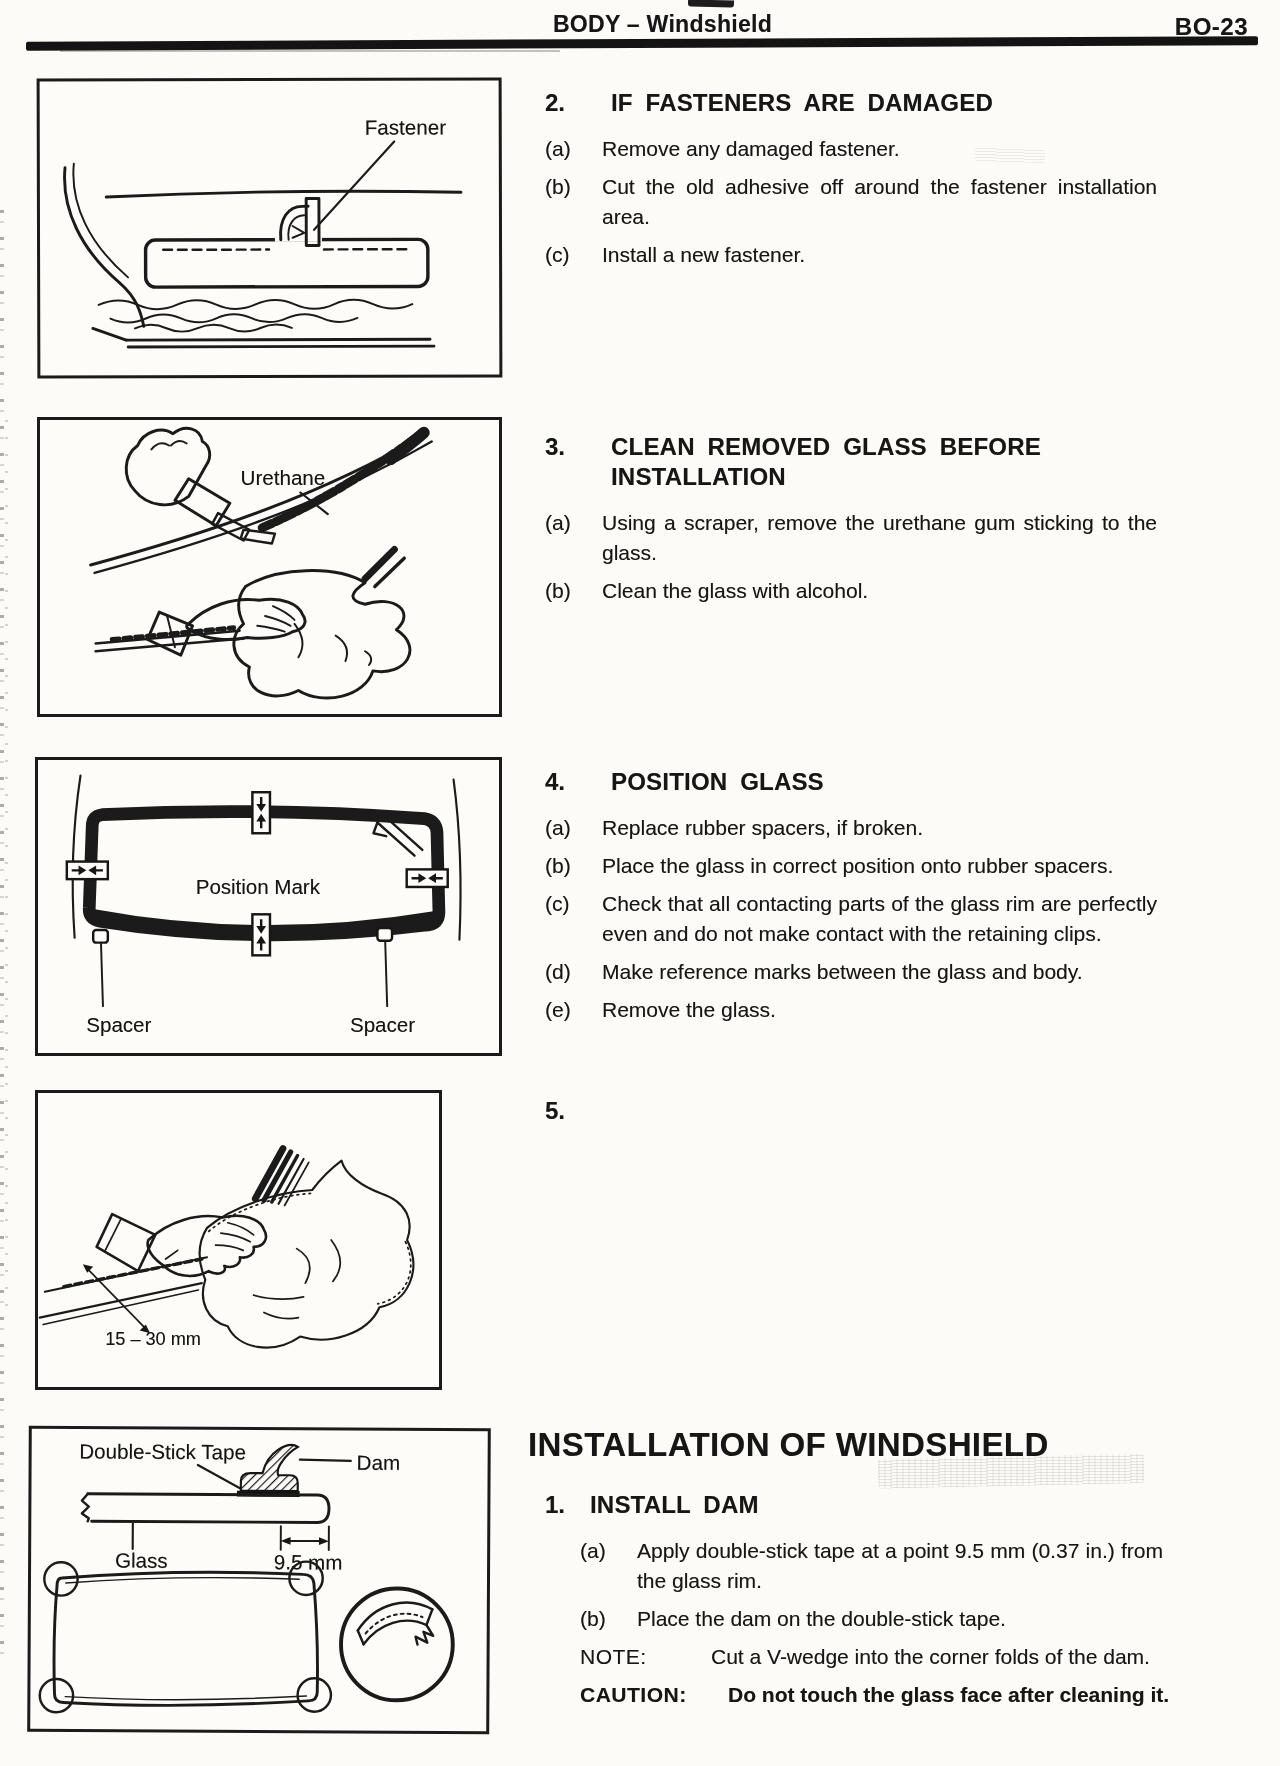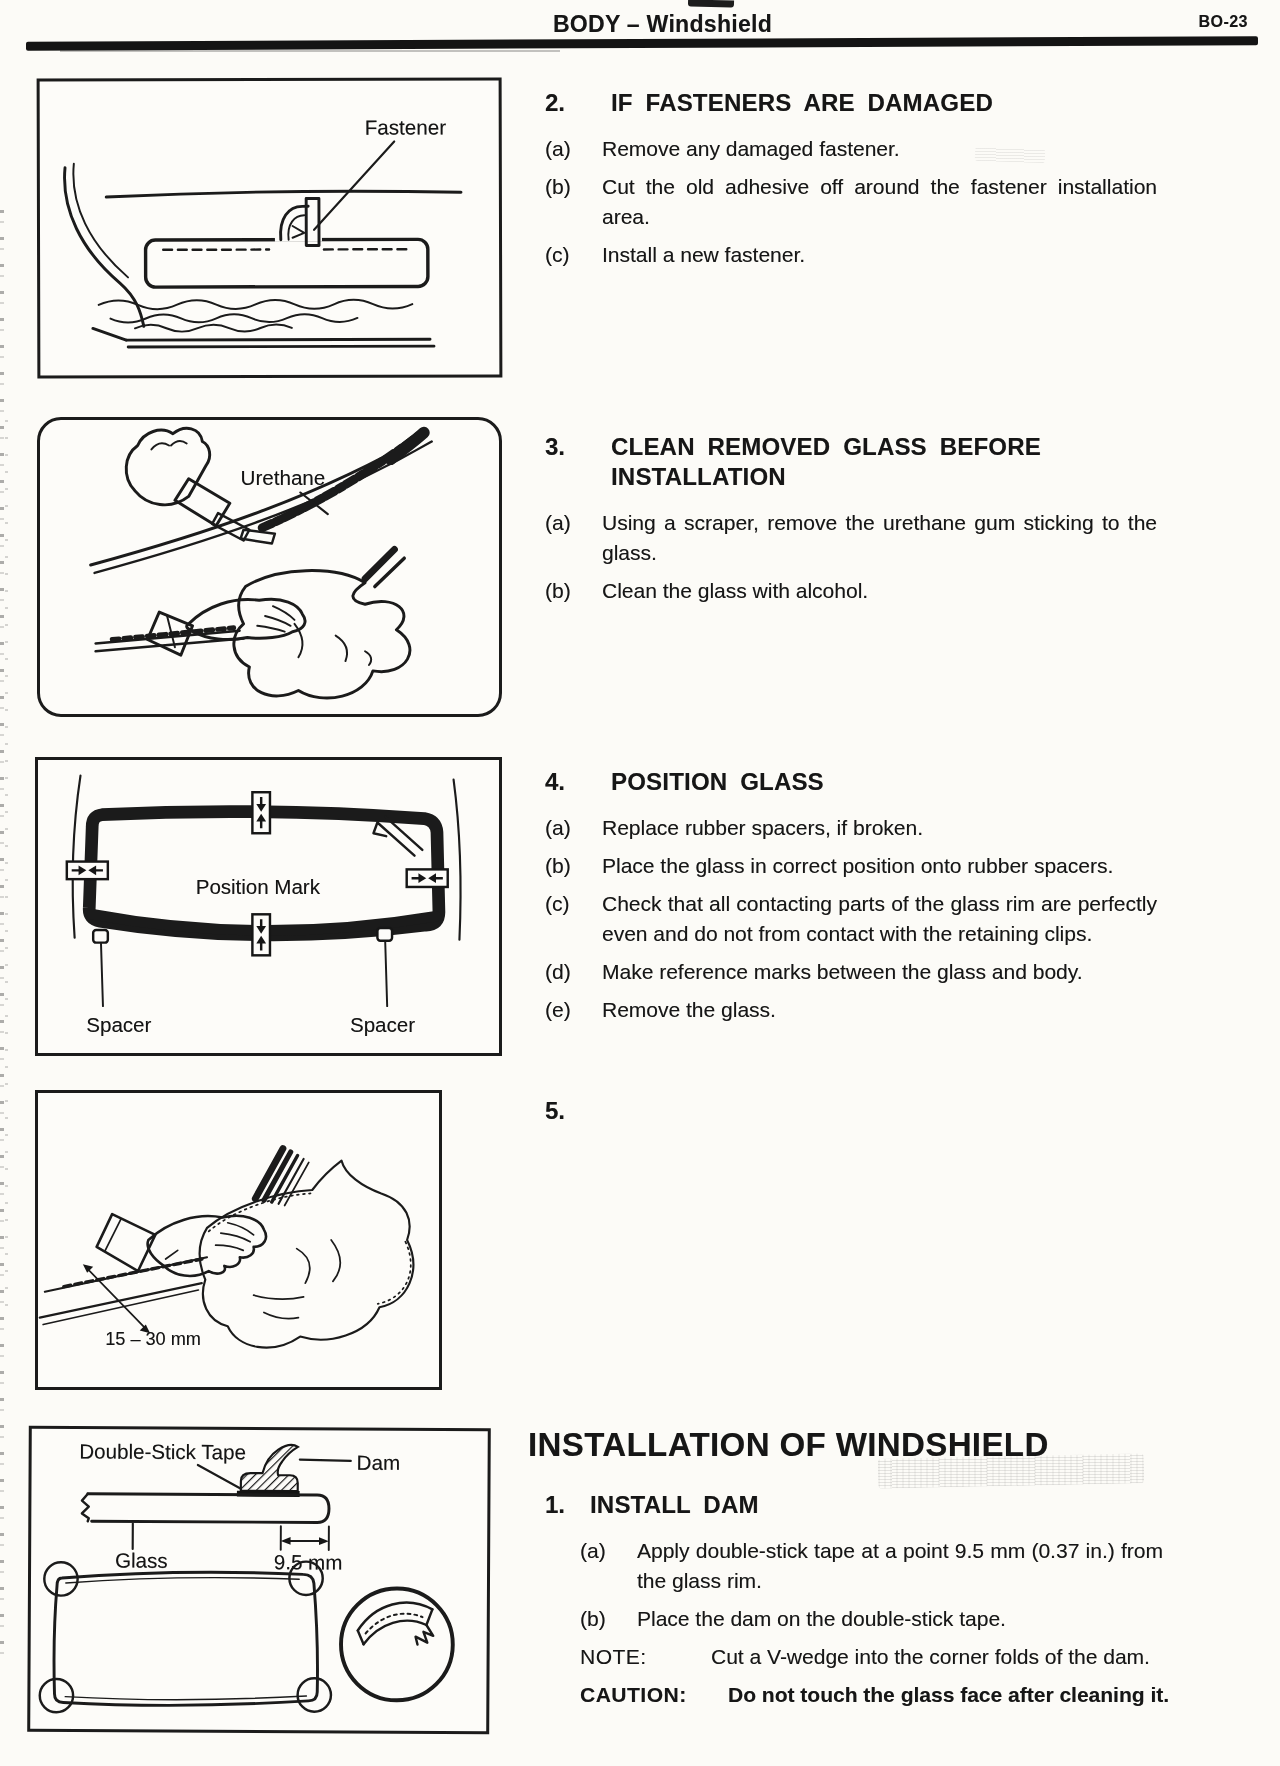--- a/index.html
+++ b/index.html
@@ -7,21 +7,21 @@
     position:relative;width:1280px;height:1766px;margin:0 auto;
     background:#fcfbf7;overflow:hidden;
     font-family:"Liberation Sans",sans-serif;color:#161616;
   }
   .page *{box-sizing:border-box;}
   .txt{ text-shadow:0.25px 0.25px 0 rgba(25,25,25,.4); }
 
   
   .hdr-title{position:absolute;top:11px;left:0;right:0;text-align:center;
     font-size:23px;font-weight:700;letter-spacing:.3px;padding-left:45px;}
-  .hdr-page{position:absolute;top:13px;right:32px;font-size:16px;font-weight:700;letter-spacing:.5px;}
+  .hdr-page{position:absolute;top:13px;right:32px;font-size:24px;font-weight:700;letter-spacing:.5px;}
   .hdr-rule{position:absolute;top:39px;left:26px;width:1232px;height:9px;background:#141414;
     transform:rotate(-0.25deg);border-radius:2px;}
   .hdr-rule2{position:absolute;top:50px;left:60px;width:500px;height:2px;background:rgba(20,20,20,.25);}
   .top-smudge{position:absolute;top:0;left:688px;width:46px;height:7px;background:#1d1d1d;
     border-radius:0 0 3px 3px;transform:rotate(1.5deg);}
 
   
   .edge-noise{position:absolute;left:0;top:210px;width:4px;height:1450px;opacity:.55;
     background:repeating-linear-gradient(to bottom,rgba(30,30,30,.65) 0 3px,transparent 3px 11px,
       rgba(30,30,30,.3) 11px 13px,transparent 13px 27px);}
@@ -30,21 +30,21 @@
   .smudge-install{position:absolute;left:878px;top:1456px;width:266px;height:30px;opacity:.6;
     transform:rotate(-1.2deg);border-radius:4px;
     background:repeating-linear-gradient(0deg,rgba(70,70,70,.22) 0 1px,transparent 1px 3px),
                repeating-linear-gradient(90deg,rgba(70,70,70,.10) 0 2px,transparent 2px 6px);}
   .smudge-b{position:absolute;left:975px;top:148px;width:70px;height:14px;opacity:.18;
     background:repeating-linear-gradient(0deg,rgba(60,60,60,.5) 0 1px,transparent 1px 3px);transform:rotate(2deg);border-radius:3px;}
 
   
   .figbox{position:absolute;border:3px solid #1b1b1b;background:#fdfcf9;}
   #fig1{left:37px;top:78px;width:465px;height:300px;transform:rotate(-0.15deg);}
-  #fig2{left:37px;top:417px;width:465px;height:300px;border-radius:24px;}
+  #fig2{left:37px;top:417px;width:465px;height:300px;}
   #fig3{left:35px;top:757px;width:467px;height:299px;}
   #fig4{left:35px;top:1090px;width:407px;height:300px;}
   #fig5{left:28px;top:1427px;width:462px;height:306px;transform:rotate(0.3deg);}
   .figbox svg{display:block;width:100%;height:100%;}
   svg text{font-family:"Liberation Sans",sans-serif;font-size:21px;fill:#141414;}
   svg .ln{stroke:#1b1b1b;fill:none;stroke-linecap:round;stroke-linejoin:round;}
 
   
   .step{position:absolute;left:545px;width:612px;font-size:21px;line-height:30px;}
   .step-head{display:flex;align-items:baseline;}
@@ -288,21 +288,21 @@
     <div class="step-item">
       <span class="item-label">(a)</span>
       <p class="item-text">Replace rubber spacers, if broken.</p>
     </div>
     <div class="step-item">
       <span class="item-label">(b)</span>
       <p class="item-text">Place the glass in correct position onto rubber spacers.</p>
     </div>
     <div class="step-item">
       <span class="item-label">(c)</span>
-      <p class="item-text">Check that all contacting parts of the glass rim are perfectly even and do not from contact with the retaining clips.</p>
+      <p class="item-text">Check that all contacting parts of the glass rim are perfectly even and do not make contact with the retaining clips.</p>
     </div>
     <div class="step-item">
       <span class="item-label">(d)</span>
       <p class="item-text">Make reference marks between the glass and body.</p>
     </div>
     <div class="step-item">
       <span class="item-label">(e)</span>
       <p class="item-text">Remove the glass.</p>
     </div>
   </section>

